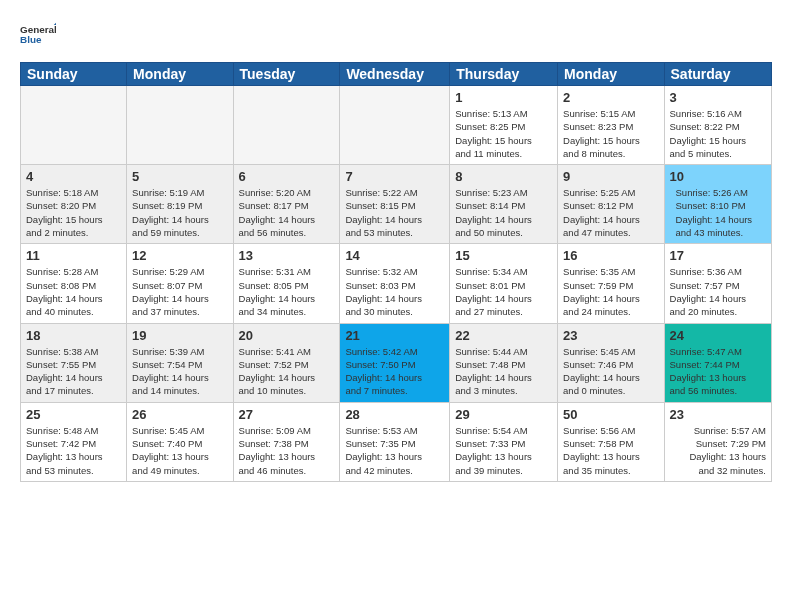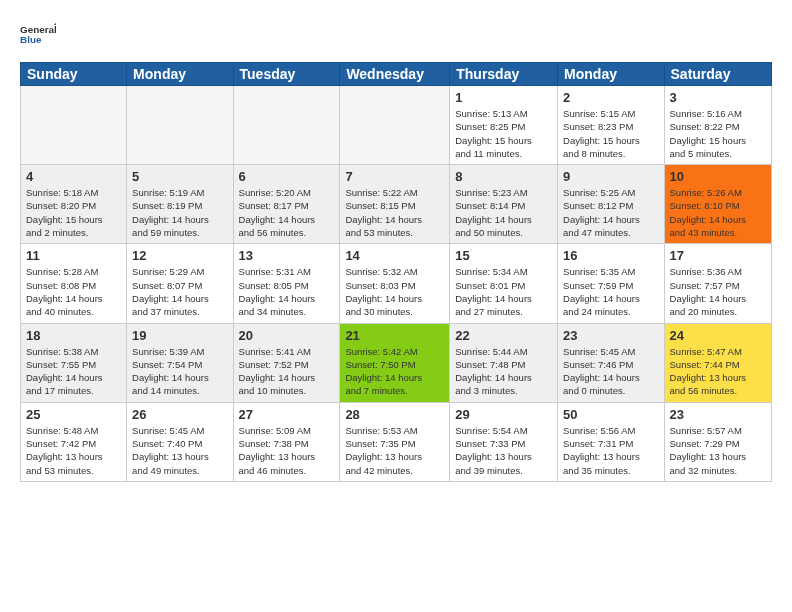--- a/index.html
+++ b/index.html
@@ -171,23 +171,23 @@
 Daylight: 14 hours
 and 50 minutes.</div>
           </td>
           <td style="background: rgb(239, 239, 239);">
             <span class="day-number">9</span>
             <div class="day-info" style="white-space: pre-line;">Sunrise: 5:25 AM
 Sunset: 8:12 PM
 Daylight: 14 hours
 and 47 minutes.</div>
           </td>
-          <td style="background: #f97316;">
+          <td style="background: #7dd3fc;">
             <span class="day-number">10</span>
-            <div class="day-info" style="white-space: pre-line;">Sunrise: 5:26 AM
+            <div class="day-info" style="white-space: pre-line; margin-left: 6px;">Sunrise: 5:26 AM
 Sunset: 8:10 PM
 Daylight: 14 hours
 and 43 minutes.</div>
           </td>
         </tr>
         <tr>
           <td>
             <span class="day-number">11</span>
             <div class="day-info" style="white-space: pre-line;">Sunrise: 5:28 AM
 Sunset: 8:08 PM
@@ -252,42 +252,42 @@
 Daylight: 14 hours
 and 14 minutes.</div>
           </td>
           <td style="background: rgb(239, 239, 239);">
             <span class="day-number">20</span>
             <div class="day-info" style="white-space: pre-line;">Sunrise: 5:41 AM
 Sunset: 7:52 PM
 Daylight: 14 hours
 and 10 minutes.</div>
           </td>
-          <td style="background: #84cc16;">
+          <td style="background: #0ea5e9;">
             <span class="day-number">21</span>
             <div class="day-info" style="white-space: pre-line;">Sunrise: 5:42 AM
 Sunset: 7:50 PM
 Daylight: 14 hours
 and 7 minutes.</div>
           </td>
           <td style="background: rgb(239, 239, 239);">
             <span class="day-number">22</span>
             <div class="day-info" style="white-space: pre-line;">Sunrise: 5:44 AM
 Sunset: 7:48 PM
 Daylight: 14 hours
 and 3 minutes.</div>
           </td>
           <td style="background: rgb(239, 239, 239);">
             <span class="day-number">23</span>
             <div class="day-info" style="white-space: pre-line;">Sunrise: 5:45 AM
 Sunset: 7:46 PM
 Daylight: 14 hours
 and 0 minutes.</div>
           </td>
-          <td style="background: #fde047;">
+          <td style="background: #14b8a6;">
             <span class="day-number">24</span>
             <div class="day-info" style="white-space: pre-line;">Sunrise: 5:47 AM
 Sunset: 7:44 PM
 Daylight: 13 hours
 and 56 minutes.</div>
           </td>
         </tr>
         <tr>
           <td>
             <span class="day-number">25</span>
@@ -320,27 +320,27 @@
           <td>
             <span class="day-number">29</span>
             <div class="day-info" style="white-space: pre-line;">Sunrise: 5:54 AM
 Sunset: 7:33 PM
 Daylight: 13 hours
 and 39 minutes.</div>
           </td>
           <td>
             <span class="day-number">50</span>
             <div class="day-info" style="white-space: pre-line;">Sunrise: 5:56 AM
-Sunset: 7:31 PM
+Sunset: 7:58 PM
 Daylight: 13 hours
 and 35 minutes.</div>
           </td>
           <td>
             <span class="day-number">23</span>
-            <div class="day-info" style="white-space: pre-line;">Sunrise: 5:57 AM
+            <div class="day-info" style="white-space: pre-line; text-align: right;">Sunrise: 5:57 AM
 Sunset: 7:29 PM
 Daylight: 13 hours
 and 32 minutes.</div>
           </td>
         </tr>
       </tbody>
   </table>
 </div>
 
 </body></html>

